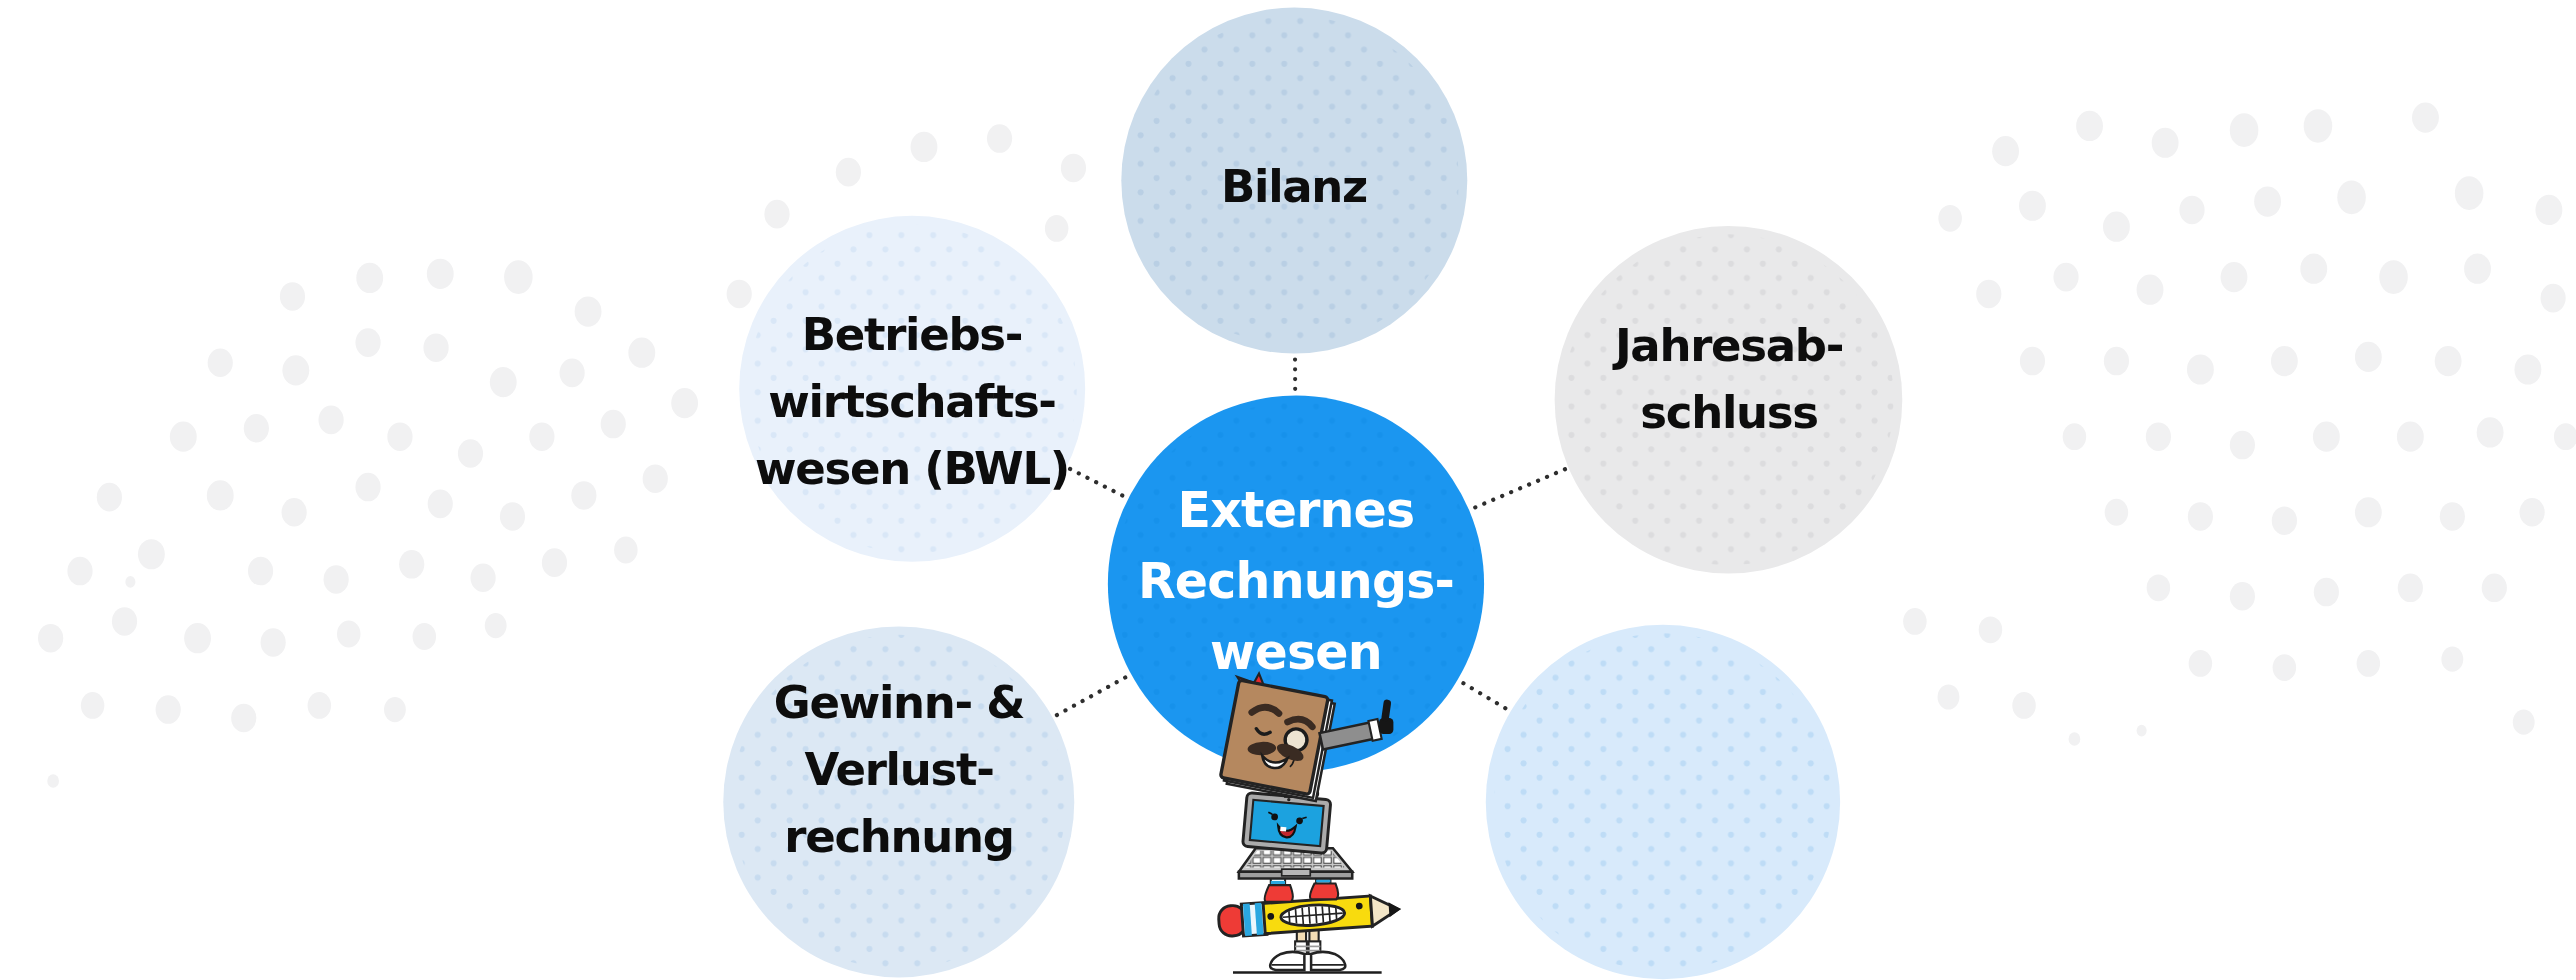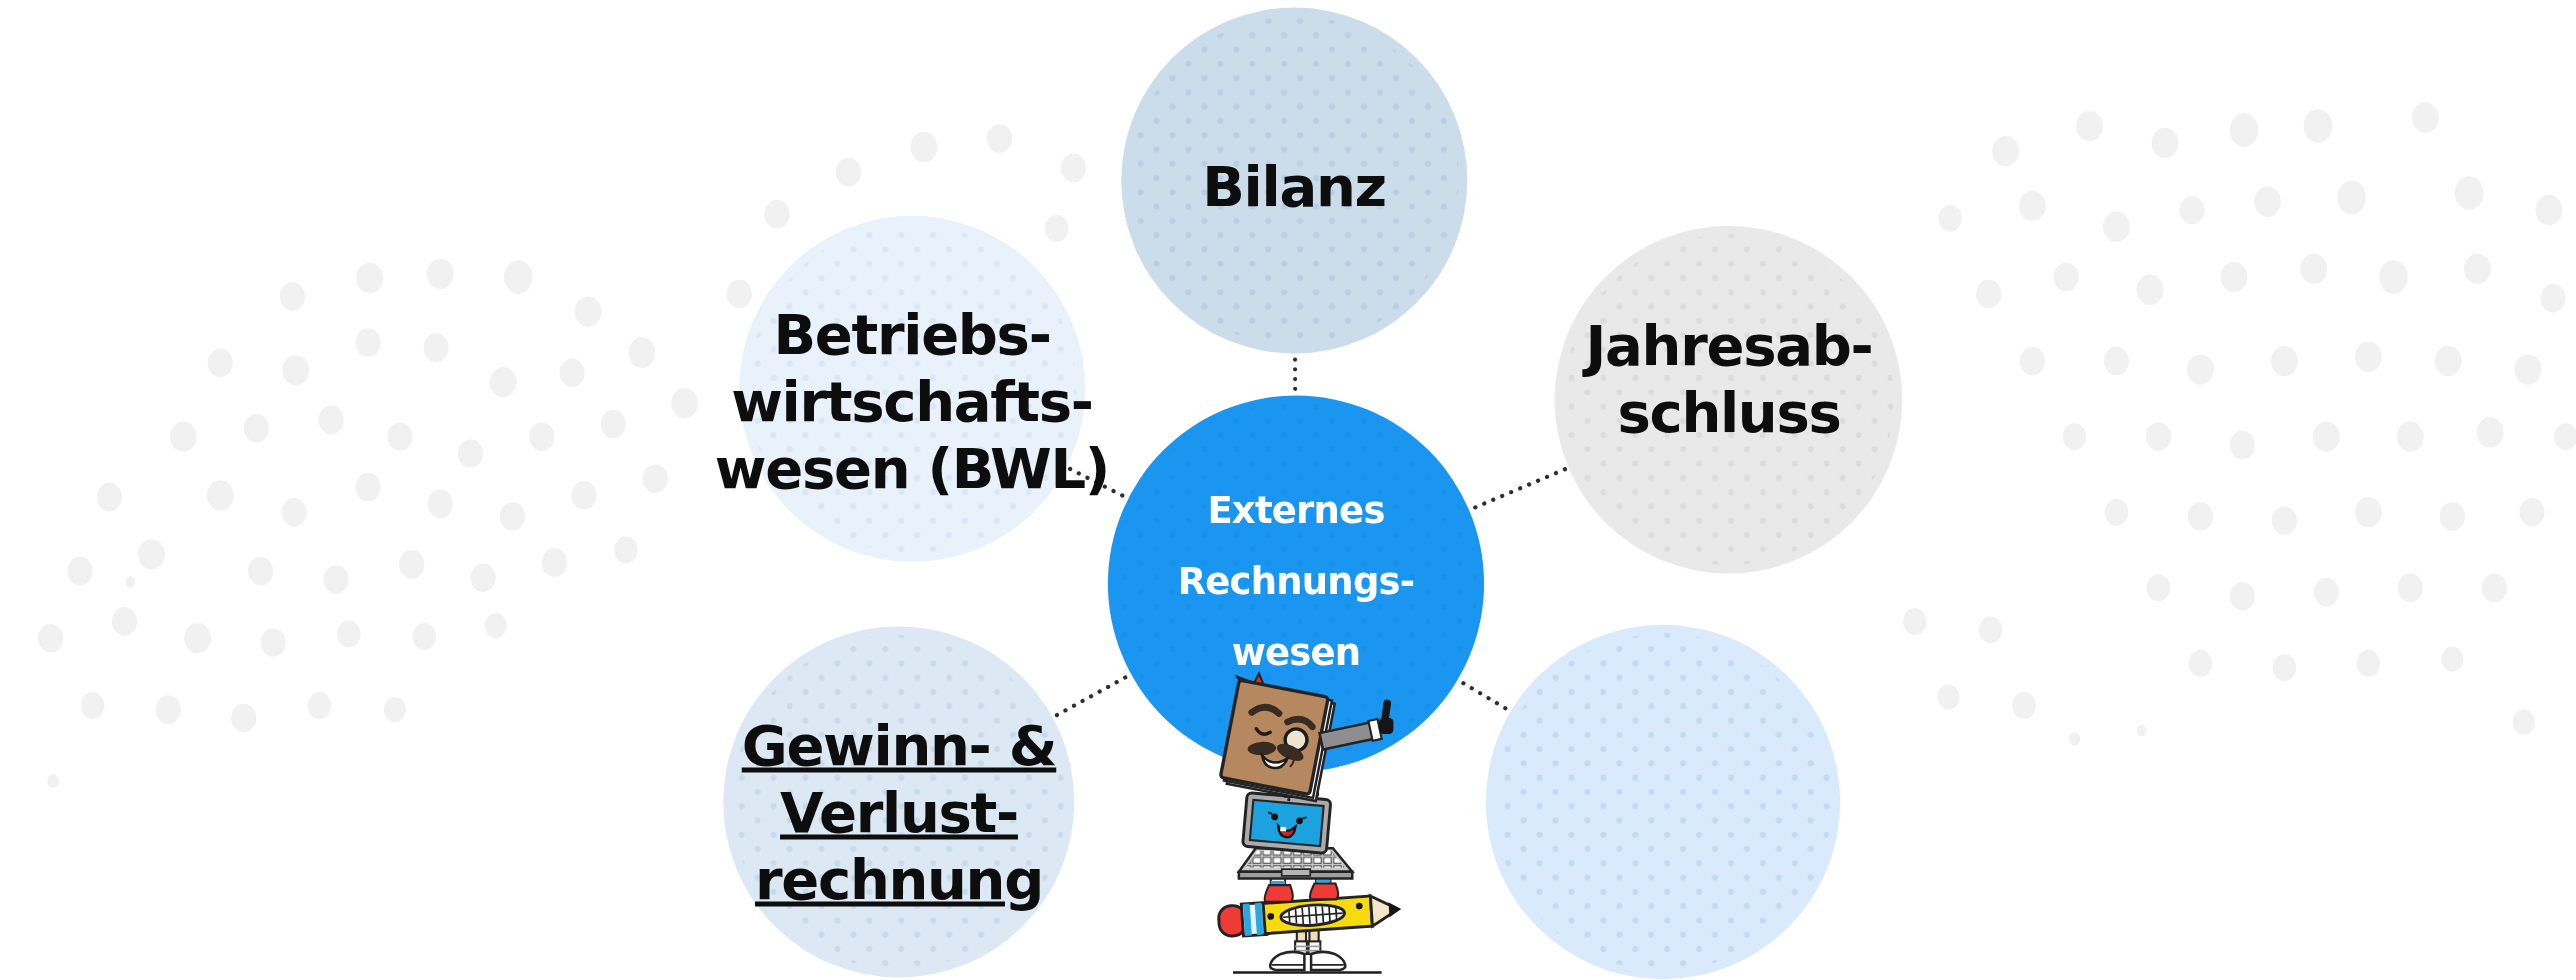--- a/index.html
+++ b/index.html
@@ -11,28 +11,28 @@
     font-family:"DejaVu Sans","Liberation Sans",sans-serif;
   }
   #scene{position:absolute;left:0;top:0;}
   .node-label{
     position:absolute;
     width:437px;
     transform:translate(-50%,-50%);
     text-align:center;
     white-space:pre-line;
     font-weight:700;
-    font-size:56px;
+    font-size:45px;
     line-height:67px;
     letter-spacing:-1.3px;
     color:#0d0d0d;
   }
   .center-label{
     width:403px;
-    font-size:37px;
+    font-size:49px;
     line-height:71px;
     letter-spacing:-0.8px;
     color:#ffffff;
   }
 </style>
 </head>
 <body>
 
 <div id="stage">
 
@@ -339,17 +339,17 @@
 
   <div class="node-label center-label" style="left:1296px;top:581px;">Externes
 Rechnungs-
 wesen</div>
   <div class="node-label" style="left:1294px;top:186px;">Bilanz</div>
   <div class="node-label" style="left:912px;top:401px;">Betriebs-
 wirtschafts-
 wesen (BWL)</div>
   <div class="node-label" style="left:1729px;top:379px;">Jahresab-
 schluss</div>
-  <div class="node-label" style="left:899px;top:812px;text-decoration:underline;">Gewinn- &amp;
+  <div class="node-label" style="left:899px;top:769px;">Gewinn- &amp;
 Verlust-
 rechnung</div>
 </div>
 
 
 </body></html>

